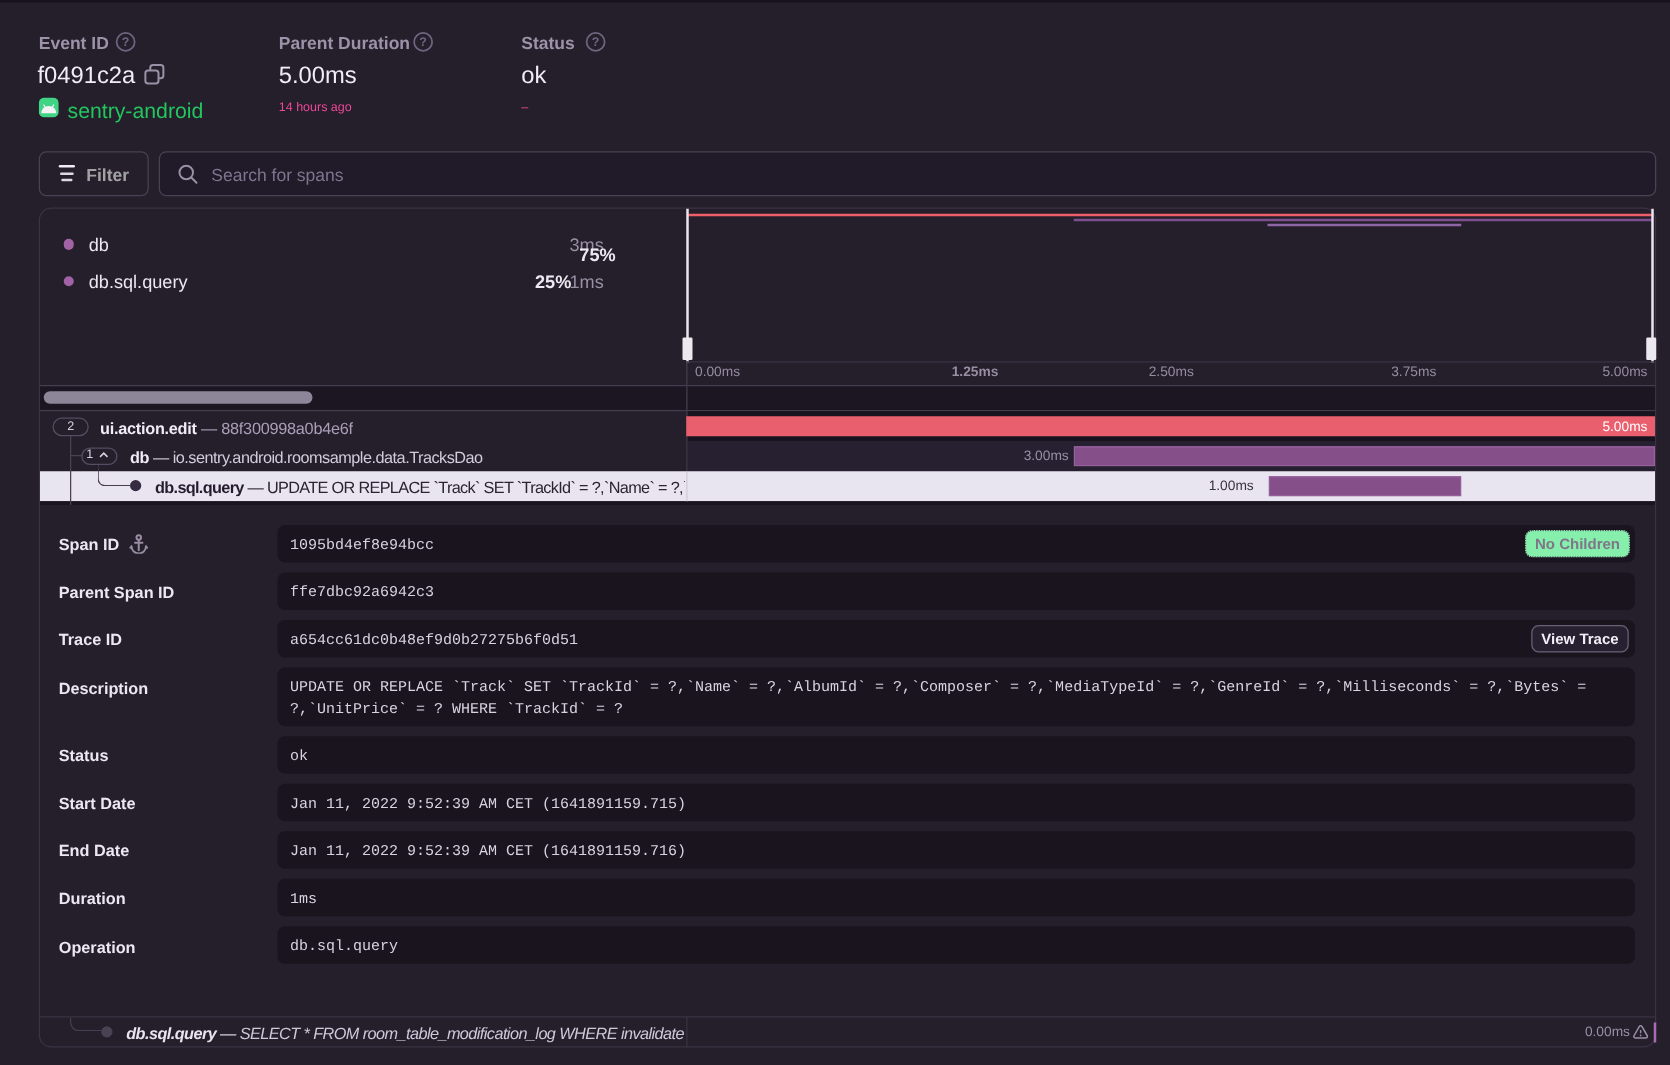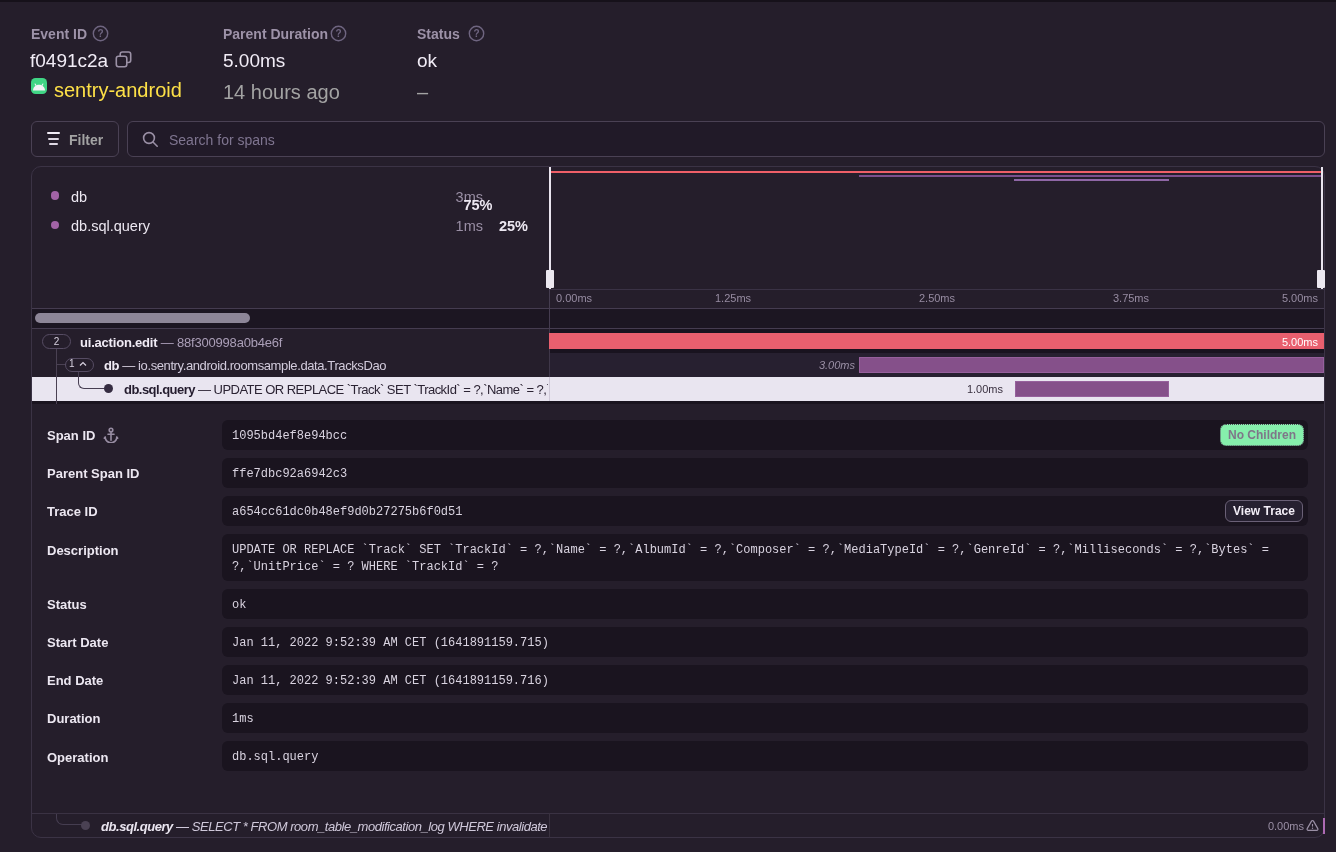--- a/index.html
+++ b/index.html
@@ -1,21 +1,21 @@
 <!DOCTYPE html>
 <html><head>
 <meta charset="utf-8">
 <style>
   * { margin:0; padding:0; box-sizing:border-box; }
   html,body { width:1336px; height:852px; background:#251e2b; font-family:"Liberation Sans",sans-serif; overflow:hidden; }
   body { position:relative; }
   .abs { position:absolute; }
   .lbl { font-size:14px; font-weight:bold; color:#9d92a8; }
   .val { font-size:19px; color:#f1ecf6; }
-  .sub { font-size:20px; color:#a3a3a3; }
+  .sub { font-size:10px; color:#ec4899; }
   .mono { font-family:"Liberation Mono",monospace; font-size:12px; color:#d9d3e0; }
   .dlabel { font-size:13px; font-weight:bold; color:#ece7f1; }
 </style>
 </head>
 <body>
 
 <div class="abs" style="left:0;top:0;width:1336px;height:2px;background:#16111a;"></div>
 
 <div class="abs lbl" style="left:31px;top:26px;">Event ID</div>
 <svg class="abs" style="left:92px;top:25px;" width="17" height="17" viewBox="0 0 17 17">
@@ -26,21 +26,21 @@
 <svg class="abs" style="left:115px;top:51px;" width="17" height="17" viewBox="0 0 17 17">
     <rect x="5.2" y="1" width="10.5" height="10.5" rx="2.2" fill="none" stroke="#9b91a6" stroke-width="1.6"></rect>
     <rect x="1.3" y="5.3" width="10.5" height="10.5" rx="2.2" fill="#251e2b" stroke="#9b91a6" stroke-width="1.6"></rect>
   </svg>
 <svg class="abs" style="left:31px;top:78px;" width="16" height="16" viewBox="0 0 16 16">
     <rect width="16" height="16" rx="4.5" fill="#40d585"></rect>
     <path d="M2 12.6 C2 9.2 4.6 6.7 8 6.7 C11.4 6.7 14 9.2 14 12.6 Z" fill="#f4f2f7"></path>
     <line x1="5" y1="7.6" x2="4.1" y2="6" stroke="#f4f2f7" stroke-width="1.1" stroke-linecap="round"></line>
     <line x1="11" y1="7.6" x2="11.9" y2="6" stroke="#f4f2f7" stroke-width="1.1" stroke-linecap="round"></line>
   </svg>
-<div class="abs" style="left:54px;top:79px;font-size:20px;color:#fde047;">sentry-android</div>
+<div class="abs" style="left:54px;top:79px;font-size:17px;color:#22c55e;">sentry-android</div>
 
 <div class="abs lbl" style="left:223px;top:26px;">Parent Duration</div>
 <svg class="abs" style="left:330px;top:25px;" width="17" height="17" viewBox="0 0 17 17">
     <circle cx="8.5" cy="8.5" r="7.2" fill="none" stroke="#6f6580" stroke-width="1.4"></circle>
     <text x="8.5" y="12" font-size="10" font-weight="bold" fill="#6f6580" text-anchor="middle" font-family="Liberation Sans">?</text>
   </svg>
 <div class="abs val" style="left:223px;top:50px;">5.00ms</div>
 <div class="abs sub" style="left:223px;top:81px;">14 hours ago</div>
 
 <div class="abs lbl" style="left:417px;top:26px;">Status</div>
@@ -69,31 +69,31 @@
 <div class="abs" style="left:859px;top:174.6px;width:463px;height:2.4px;background:#7c508e;"></div>
 <div class="abs" style="left:1014px;top:179px;width:155px;height:2.4px;background:#8f67a6;"></div>
 
 <div class="abs" style="left:50.5px;top:191.2px;width:8.6px;height:8.6px;border-radius:50%;background:#a263a6;"></div>
 <div class="abs" style="left:71px;top:188.5px;font-size:14.5px;color:#ece7f1;">db</div>
 <div class="abs" style="left:383px;top:188.5px;width:100px;font-size:14.5px;color:#9a8fa5;text-align:right;">3ms</div>
 <div class="abs" style="left:428px;top:197px;width:100px;font-size:14.5px;font-weight:bold;color:#ece7f1;text-align:center;">75%</div>
 <div class="abs" style="left:50.5px;top:220.7px;width:8.6px;height:8.6px;border-radius:50%;background:#a263a6;"></div>
 <div class="abs" style="left:71px;top:217.5px;font-size:14.5px;color:#ece7f1;">db.sql.query</div>
 <div class="abs" style="left:383px;top:217.5px;width:100px;font-size:14.5px;color:#9a8fa5;text-align:right;">1ms</div>
-<div class="abs" style="left:428px;top:217.5px;width:100px;font-size:14.5px;font-weight:bold;color:#ece7f1;text-align:right;">25%</div>
+<div class="abs" style="left:428px;top:217.5px;width:100px;font-size:14.5px;font-weight:bold;color:#ece7f1;">25%</div>
 
 <div class="abs" style="left:549px;top:167px;width:2px;height:123px;background:#e9e4ee;"></div>
 <div class="abs" style="left:1321px;top:167px;width:2px;height:123px;background:#e9e4ee;"></div>
 <div class="abs" style="left:549px;top:288.5px;width:775px;height:1px;background:#3a3245;"></div>
 <div class="abs" style="left:548.7px;top:289px;width:1.5px;height:20px;background:#453d50;"></div>
 <div class="abs" style="left:545.5px;top:269.5px;width:8.5px;height:18.5px;border-radius:1px;background:#ece8f0;"></div>
 <div class="abs" style="left:1316.5px;top:269.5px;width:8.5px;height:18.5px;border-radius:1px;background:#ece8f0;"></div>
 
 <div class="abs" style="left:556px;top:292px;font-size:11px;color:#978ca2;">0.00ms</div>
-<div class="abs" style="left:715px;top:292px;width:100px;font-size:11px;color:#978ca2;">1.25ms</div>
+<div class="abs" style="left:730px;top:292px;width:100px;text-align:center;font-size:11px;color:#978ca2;font-weight:bold;">1.25ms</div>
 <div class="abs" style="left:887px;top:292px;width:100px;text-align:center;font-size:11px;color:#978ca2;">2.50ms</div>
 <div class="abs" style="left:1081px;top:292px;width:100px;text-align:center;font-size:11px;color:#978ca2;">3.75ms</div>
 <div class="abs" style="left:1218px;top:292px;width:100px;text-align:right;font-size:11px;color:#978ca2;">5.00ms</div>
 
 <div class="abs" style="left:32px;top:308px;width:1292px;height:21px;background:#1c1622;border-top:1px solid #453c50;border-bottom:1px solid #453c50;"></div>
 <div class="abs" style="left:35px;top:313px;width:215px;height:10px;border-radius:5px;background:#8d8698;"></div>
 <div class="abs" style="left:548.5px;top:309px;width:1px;height:19px;background:#453c50;"></div>
 
 <div class="abs" style="left:550px;top:329px;width:774px;height:23.5px;background:#19131f;"></div>
 <div class="abs" style="left:550px;top:352.5px;width:774px;height:24px;background:#272030;"></div>
@@ -114,21 +114,21 @@
 <div class="abs" style="left:80px;top:334.5px;font-size:13px;letter-spacing:-0.2px;color:#ab9fb8;"><b style="color:#f0ebf5;">ui.action.edit</b> — 88f300998a0b4e6f</div>
 <div class="abs" style="left:549px;top:332.7px;width:775px;height:16.3px;background:#e95f6e;"></div>
 <div class="abs" style="left:1218px;top:335.5px;width:100px;text-align:right;font-size:11px;color:#ffffff;">5.00ms</div>
 
 <div class="abs" style="left:65px;top:357.5px;width:29px;height:14.5px;border:1px solid #564c63;border-radius:8px;"></div>
 <div class="abs" style="left:69px;top:358px;font-size:10px;color:#d8d2e0;">1</div>
 <svg class="abs" style="left:79px;top:361px;" width="8" height="6" viewBox="0 0 8 6">
     <path d="M1 4.5 L4 1.5 L7 4.5" fill="none" stroke="#d8d2e0" stroke-width="1.2"></path>
   </svg>
 <div class="abs" style="left:104px;top:358px;font-size:13px;letter-spacing:-0.4px;color:#d2cbdc;"><b style="color:#f0ebf5;">db</b> — io.sentry.android.roomsample.data.TracksDao</div>
-<div class="abs" style="left:755px;top:359px;width:100px;text-align:right;font-size:11px;color:#9b90a6;font-style:italic;">3.00ms</div>
+<div class="abs" style="left:755px;top:359px;width:100px;text-align:right;font-size:11px;color:#9b90a6;">3.00ms</div>
 <div class="abs" style="left:859px;top:356.5px;width:465px;height:16px;background:#85508a;box-shadow:inset 0 0 0 1px #96609c;"></div>
 
 <div class="abs" style="left:124px;top:382px;font-size:13px;letter-spacing:-0.53px;color:#2b2333;white-space:nowrap;width:424px;overflow:hidden;"><b style="color:#241c2e;">db.sql.query</b> — UPDATE OR REPLACE `Track` SET `TrackId` = ?,`Name` = ?,`Al</div>
 <div class="abs" style="left:903px;top:383px;width:100px;text-align:right;font-size:11px;color:#39303f;">1.00ms</div>
 <div class="abs" style="left:1014.5px;top:380.5px;width:154.5px;height:16px;background:#85508a;box-shadow:inset 0 0 0 1px #96609c;"></div>
 
 <div class="abs dlabel" style="left:47px;top:428px;">Span ID</div>
 <svg class="abs" style="left:103px;top:427px;" width="16" height="16" viewBox="0 0 16 16" fill="none" stroke="#978ca2" stroke-width="1.6" stroke-linecap="round">
     <circle cx="8" cy="3" r="1.8"></circle>
     <line x1="8" y1="5" x2="8" y2="13.2"></line>

